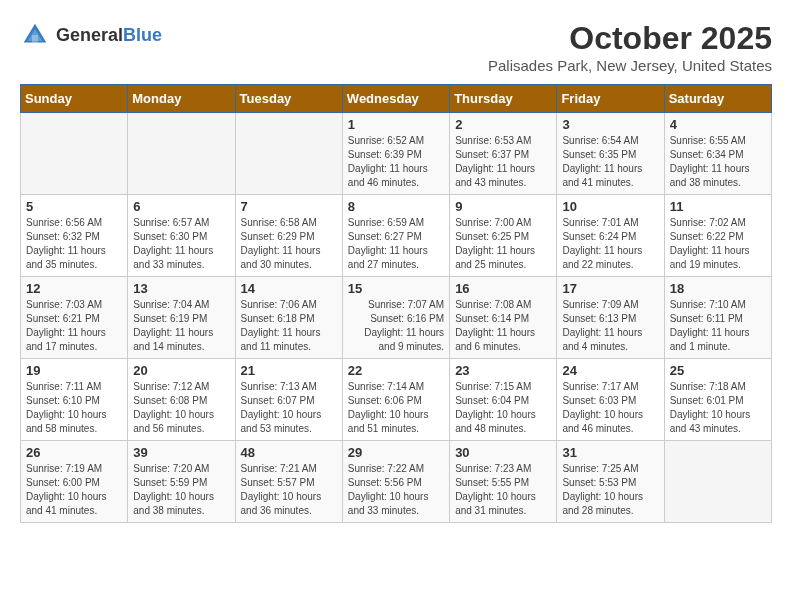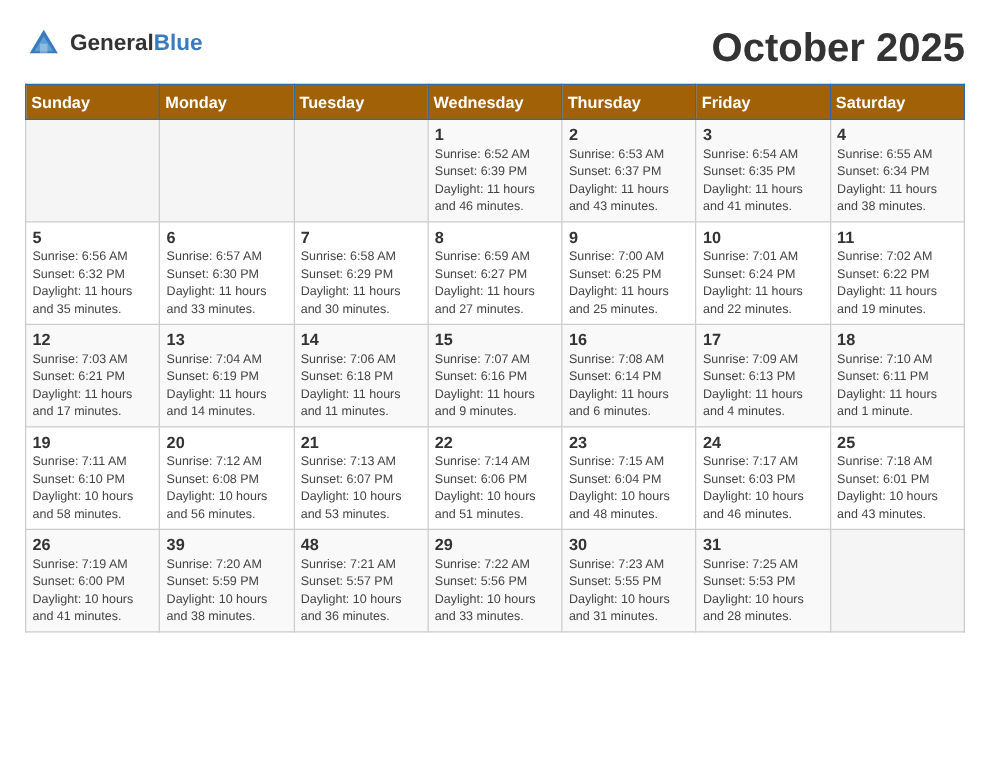--- a/index.html
+++ b/index.html
@@ -105,20 +105,21 @@
       <rect x="16" y="20" width="8" height="10" fill="#fff" opacity="0.3"></rect>
     </svg>
     <div>
       <div>
         <span class="logo-text-general">General</span><span class="logo-text-blue">Blue</span>
       </div>
     </div>
   </div>
   <div class="title-section">
     <div class="month-title">October 2025</div>
+    <div class="location-title">Palisades Park, New Jersey, United States</div>
   </div>
 </div>
 
 <table class="calendar">
   <thead>
     <tr>
     <th>Sunday</th>
         <th>Monday</th>
         <th>Tuesday</th>
         <th>Wednesday</th>
@@ -229,21 +230,21 @@
         </td>
         <td>
           <span class="day-number">14</span>
           <div class="day-info" style="white-space: pre-line;">Sunrise: 7:06 AM
 Sunset: 6:18 PM
 Daylight: 11 hours
 and 11 minutes.</div>
         </td>
         <td>
           <span class="day-number">15</span>
-          <div class="day-info" style="white-space: pre-line;">Sunrise: 7:07 AM
+          <div class="day-info" style="white-space: pre-line; text-align: right;">Sunrise: 7:07 AM
 Sunset: 6:16 PM
 Daylight: 11 hours
 and 9 minutes.</div>
         </td>
         <td>
           <span class="day-number">16</span>
           <div class="day-info" style="white-space: pre-line;">Sunrise: 7:08 AM
 Sunset: 6:14 PM
 Daylight: 11 hours
 and 6 minutes.</div>

